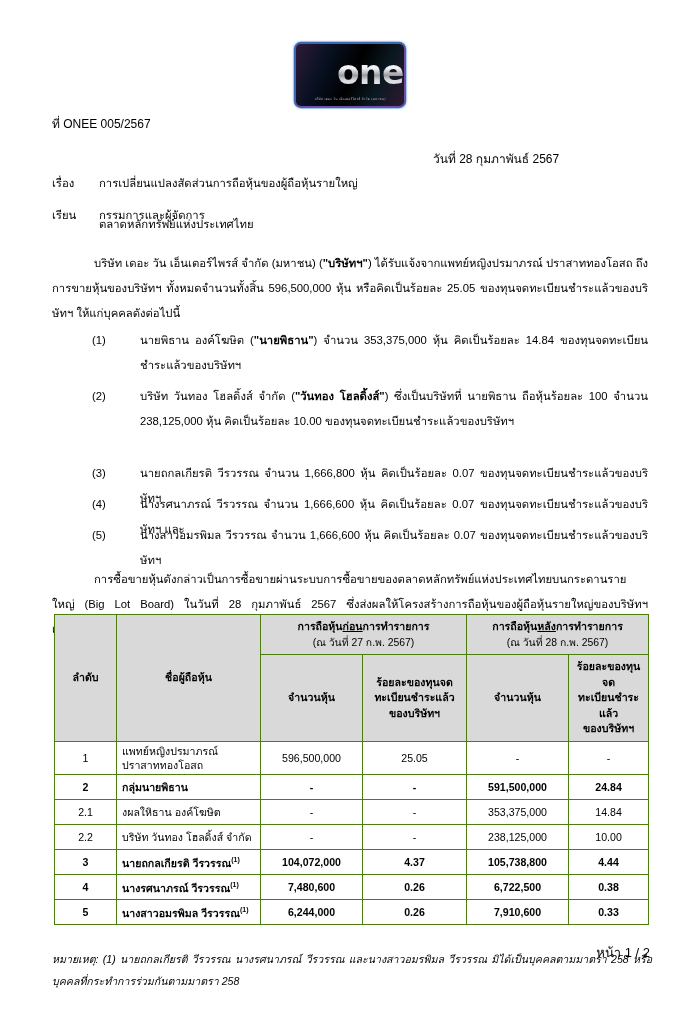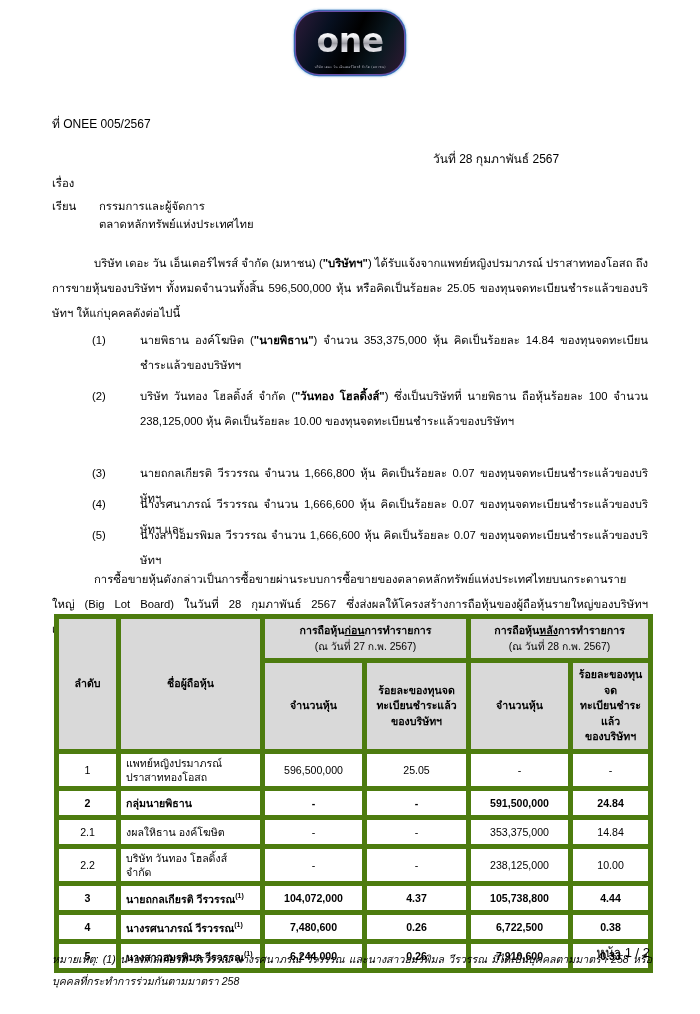--- a/index.html
+++ b/index.html
@@ -28,30 +28,31 @@
     top: 12px;
     left: 0;
     width: 700px;
     display: flex;
     justify-content: center;
   }
   .logo-box {
     position: relative;
     width: 108px;
     height: 62px;
-    border-radius: 23px;
+    border-radius: 5px;
     background: #000000;
     box-shadow:
       0 0 0 1.2px #6b4fa8,
       0 0 0 2.2px #2f6fb5,
       0 0 2px 2.6px rgba(120,170,220,0.45);
     display: flex;
     align-items: center;
-    justify-content: center;
+    justify-content: flex-end;
     overflow: hidden;
+    margin-top: 32px;
   }
   .logo-box::before {
     content: "";
     position: absolute;
     inset: 0;
     background: linear-gradient(115deg,
         rgba(150,90,190,0.30) 0%,
         rgba(40,90,180,0.18) 28%,
         rgba(0,0,0,0) 52%,
         rgba(60,150,200,0.16) 74%,
@@ -105,21 +106,21 @@
     font-size: 11.3px;
     white-space: nowrap;
   }
   .value-col {
     position: absolute;
     left: 99px;
     font-size: 11.3px;
     white-space: nowrap;
   }
   .r-subject { top: 174px; }
-  .r-attn1   { top: 197px; }
+  .r-attn1   { top: 206px; }
   .r-attn2   { top: 215px; }
 
   
   .para {
     position: absolute;
     left: 52px;
     width: 596px;
     font-size: 11.3px;
     line-height: 25px;
     text-align: justify;
@@ -168,21 +169,21 @@
     width: 594px;
   }
   table.holders {
     border-collapse: collapse;
     width: 594px;
     table-layout: fixed;
     font-size: 10.6px;
   }
   table.holders th,
   table.holders td {
-    border: 5px solid #4d7c0f;
+    border: 1px solid #4d7c0f;
     padding: 0;
     vertical-align: middle;
   }
   table.holders thead th {
     background: #d9d9d9;
     font-weight: bold;
     text-align: center;
     line-height: 15.5px;
     padding: 4px 3px;
   }
@@ -232,20 +233,21 @@
     <div class="logo-box">
       <span class="logo-text">one</span>
       <span class="logo-caption">บริษัท เดอะ วัน เอ็นเตอร์ไพรส์ จำกัด (มหาชน)</span>
     </div>
   </div>
 
   <div class="doc-text ref-no">ที่ ONEE 005/2567</div>
   <div class="doc-text date-line">วันที่ 28 กุมภาพันธ์ 2567</div>
 
   <div class="label-col r-subject">เรื่อง</div>
+  <div class="value-col r-subject">การเปลี่ยนแปลงสัดส่วนการถือหุ้นของผู้ถือหุ้นรายใหญ่</div>
 
   <div class="label-col r-attn1">เรียน</div>
   <div class="value-col r-attn1">กรรมการและผู้จัดการ</div>
   <div class="value-col r-attn2">ตลาดหลักทรัพย์แห่งประเทศไทย</div>
 
   <p class="para indent para-intro"><span>บริษัท เดอะ วัน เอ็นเตอร์ไพรส์ จำกัด (มหาชน) (</span><b>"บริษัทฯ"</b><span>) ได้รับแจ้งจากแพทย์หญิงปรมาภรณ์ ปราสาททองโอสถ ถึงการขายหุ้นของบริษัทฯ ทั้งหมดจำนวนทั้งสิ้น 596,500,000 หุ้น หรือคิดเป็นร้อยละ 25.05 ของทุนจดทะเบียนชำระแล้วของบริษัทฯ ให้แก่บุคคลดังต่อไปนี้</span></p>
 
   <div class="list-item li1">
     <span class="num">(1)</span>
     <span class="body"><span>นายพิธาน องค์โฆษิต (</span><b>"นายพิธาน"</b><span>) จำนวน 353,375,000 หุ้น คิดเป็นร้อยละ 14.84 ของทุนจดทะเบียนชำระแล้วของบริษัทฯ</span></span>

